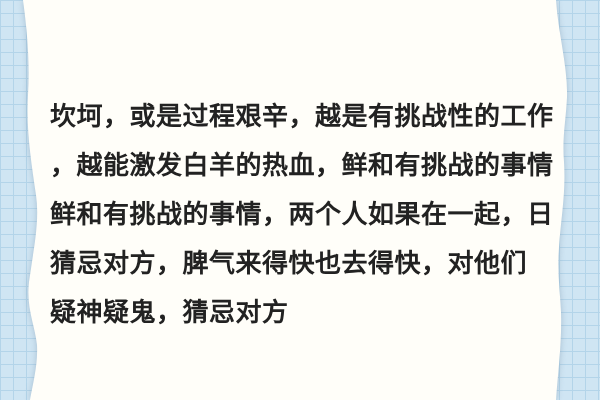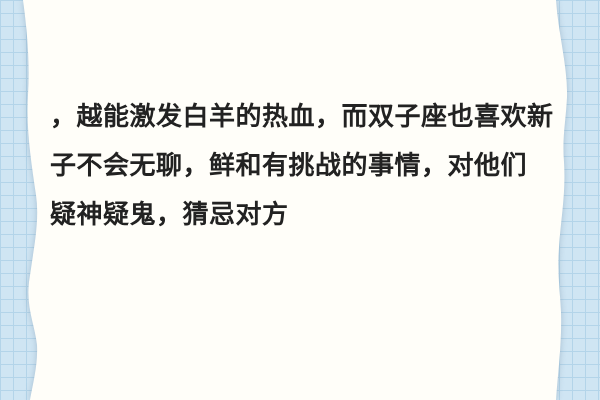--- a/index.html
+++ b/index.html
@@ -48,16 +48,18 @@
            L 556,400
            C 558,372 562,342 561,312
            C 560,290 557,272 559,247
            C 561,218 566,192 564,162
            C 562,138 566,120 567,97
            C 568,68 558,32 556,0
            Z"></path>
 </svg>
 
 <div class="text-block">
-  <div class="text-line">，越能激发白羊的热血，而双子座也喜欢新</div>
-  <div class="text-line">子不会无聊，鲜和有挑战的事情，对他们</div>
+  <div class="text-line">坎坷，或是过程艰辛，越是有挑战性的工作</div>
+  <div class="text-line">，越能激发白羊的热血，鲜和有挑战的事情</div>
+  <div class="text-line">鲜和有挑战的事情，两个人如果在一起，日</div>
+  <div class="text-line">猜忌对方，脾气来得快也去得快，对他们</div>
   <div class="text-line">疑神疑鬼，猜忌对方</div>
 </div>
 
 </body></html>

